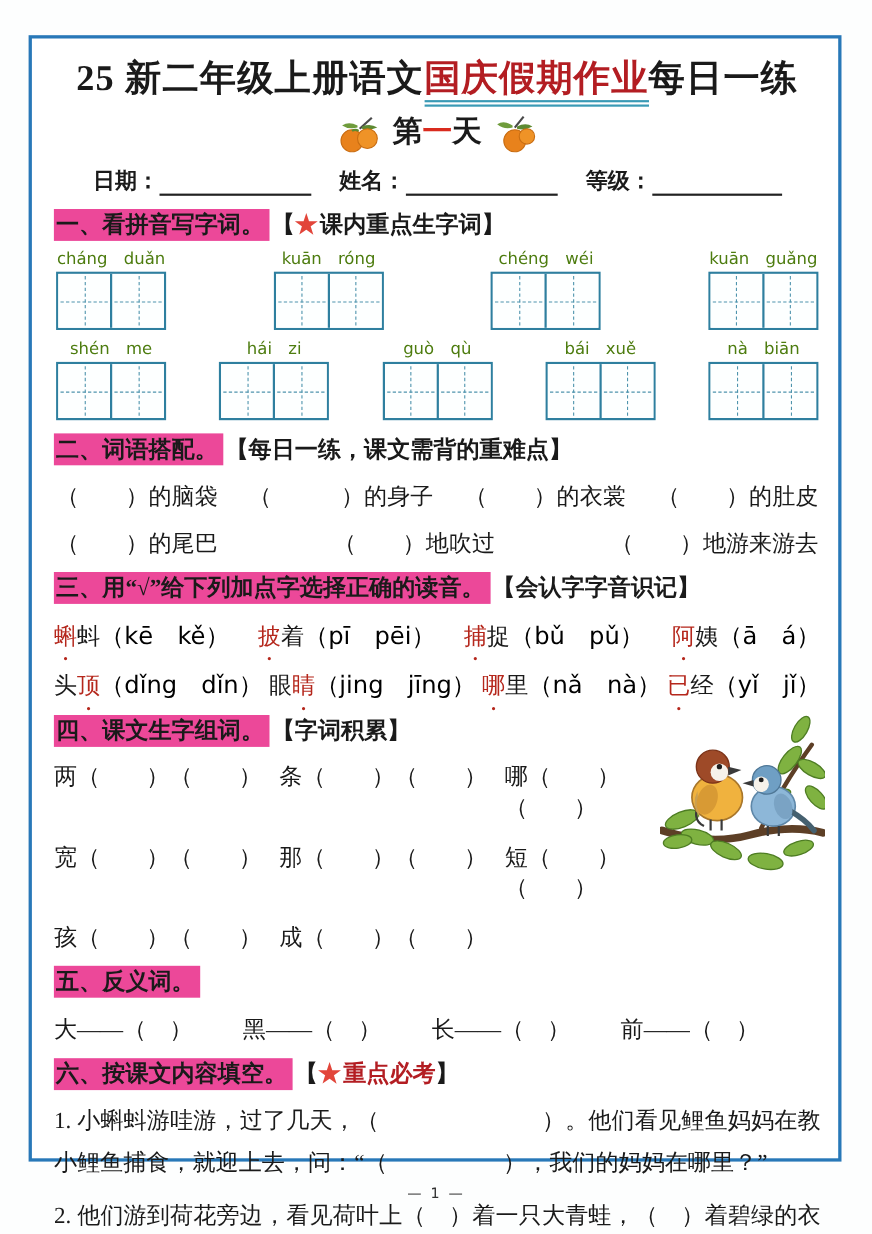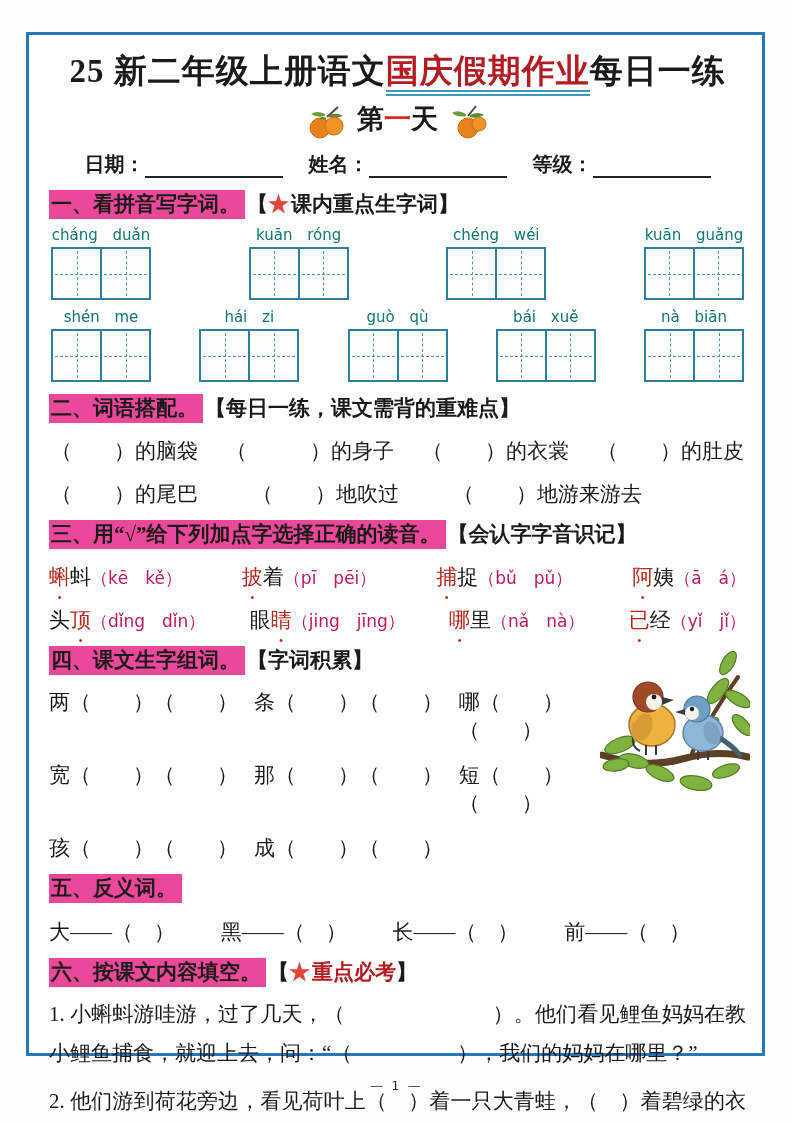--- a/index.html
+++ b/index.html
@@ -22,37 +22,37 @@
 
   .sec-head{font-size:21px;font-weight:bold;margin-top:12px;white-space:nowrap;}
   .hl{background:#ec4899;padding:2px 5px 3px 2px;}
   .tag{margin-left:2px;}
   .star{color:#e2453a;margin-right:2px;}
   .tag-red{color:#b31d22;margin-top:16px;}
 
   
   .grid-row{display:flex;justify-content:space-between;margin-top:8px;padding:0 2px;}
   .grid-unit{display:flex;flex-direction:column;align-items:center;}
-  .pinyin-label{font-family:"DejaVu Sans",sans-serif;font-size:15px;color:#0f766e;
+  .pinyin-label{font-family:"DejaVu Sans",sans-serif;font-size:15px;color:#4d7c0f;
                 margin-bottom:3px;word-spacing:10px;white-space:nowrap;}
   .box-pair{display:flex;border:2px solid #2e7f9f;}
   .cell{width:47px;height:49px;position:relative;background:#fdffff;}
   .cell + .cell{border-left:2px solid #2e7f9f;}
   .cell::before{content:"";position:absolute;left:50%;top:2px;bottom:2px;border-left:1.5px dashed #4f94ad;}
   .cell::after{content:"";position:absolute;top:50%;left:2px;right:2px;border-top:1.5px dashed #4f94ad;}
 
   .word-row{display:flex;justify-content:space-between;font-size:21px;margin-top:15px;padding:0 2px;white-space:nowrap;}
-  .word-row.left{justify-content:flex-start;gap:54px;}
+  .word-row.left{justify-content:space-between;gap:26px;}
 
   .phon-row{display:flex;justify-content:space-between;font-size:21px;margin-top:15px;align-items:baseline;}
   .phon-item{white-space:nowrap;}
   .dot-char{color:#b5271c;position:relative;display:inline-block;}
   .dot-char::after{content:"•";position:absolute;left:50%;transform:translateX(-50%);
                    bottom:-13px;font-size:12px;color:#b5271c;line-height:1;}
-  .py{font-family:"DejaVu Sans",sans-serif;font-size:17px;color:#be185d;font-weight:normal;}
+  .py{font-family:"DejaVu Sans",sans-serif;font-size:22px;color:#000000;font-weight:normal;}
 
   .s4-grid{display:grid;grid-template-columns:1.05fr 1.05fr 0.9fr;font-size:21px;row-gap:17px;margin-top:14px;width:84%;}
   .s5-row{display:flex;justify-content:space-between;font-size:21px;margin-top:16px;width:92%;}
 
   .para{font-size:21px;line-height:1.86;margin-top:9px;text-align:justify;}
 
   .page-num{position:absolute;left:0;right:0;top:1078px;text-align:center;
             font-size:13px;color:#333;font-family:"DejaVu Sans",sans-serif;letter-spacing:2px;}
   .birds{position:absolute;right:12px;top:598px;}
 </style>

